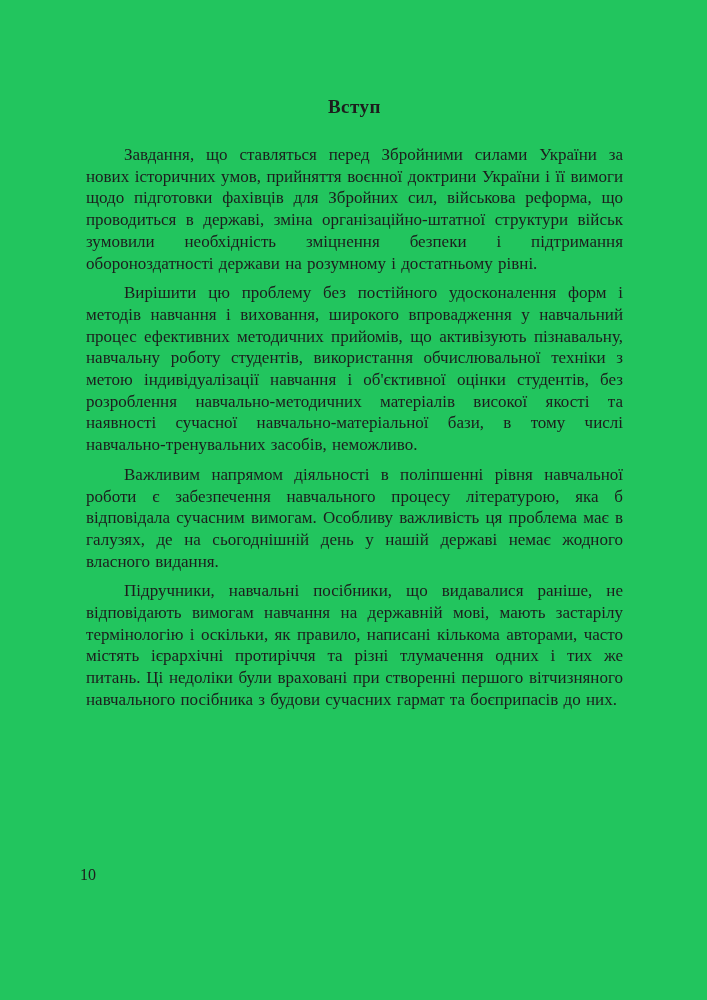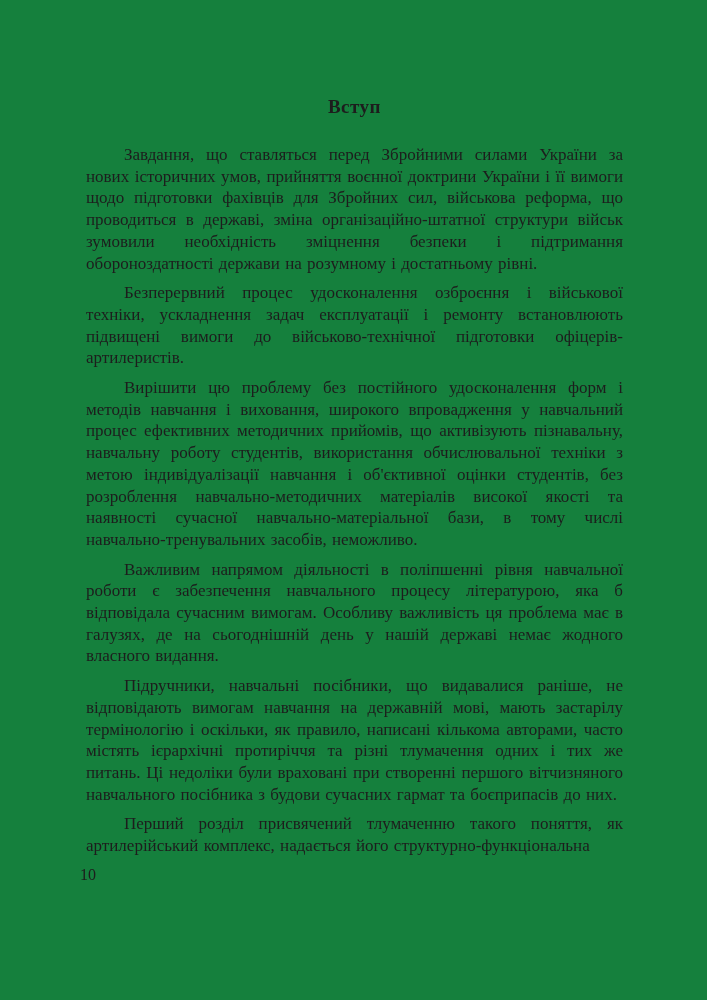--- a/index.html
+++ b/index.html
@@ -5,21 +5,21 @@
   * { box-sizing: border-box; }
   html, body {
     margin: 0;
     padding: 0;
     background: #ffffff;
   }
   .page {
     position: relative;
     width: 707px;
     height: 1000px;
-    background: #15803d;
+    background: #22c55e;
     font-family: "Liberation Serif", serif;
     color: #1d1d1d;
     overflow: hidden;
   }
   .content {
     position: absolute;
     left: 78px;
     top: 96px;
     width: 553px;
   }
@@ -46,20 +46,18 @@
     text-align: right;
   }
 </style>
 </head>
 <body>
 
 <div class="page">
   <div class="content">
     <h1 class="title">Вступ</h1>
     <p class="para">Завдання, що ставляться перед Збройними силами України за нових історичних умов, прийняття воєнної доктрини України і її вимоги щодо підготовки фахівців для Збройних сил, військова реформа, що проводиться в державі, зміна організаційно-штатної структури військ зумовили необхідність зміцнення безпеки і підтримання обороноздатності держави на розумному і достатньому рівні.</p>
-    <p class="para">Безперервний процес удосконалення озброєння і військової техніки, ускладнення задач експлуатації і ремонту встановлюють підвищені вимоги до військово-технічної підготовки офіцерів-артилеристів.</p>
     <p class="para">Вирішити цю проблему без постійного удосконалення форм і методів навчання і виховання, широкого впровадження у навчальний процес ефективних методичних прийомів, що активізують пізнавальну, навчальну роботу студентів, використання обчислювальної техніки з метою індивідуалізації навчання і об'єктивної оцінки студентів, без розроблення навчально-методичних матеріалів високої якості та наявності сучасної навчально-матеріальної бази, в тому числі навчально-тренувальних засобів, неможливо.</p>
     <p class="para">Важливим напрямом діяльності в поліпшенні рівня навчальної роботи є забезпечення навчального процесу літературою, яка б відповідала сучасним вимогам. Особливу важливість ця проблема має в галузях, де на сьогоднішній день у нашій державі немає жодного власного видання.</p>
     <p class="para">Підручники, навчальні посібники, що видавалися раніше, не відповідають вимогам навчання на державній мові, мають застарілу термінологію і оскільки, як правило, написані кількома авторами, часто містять ієрархічні протиріччя та різні тлумачення одних і тих же питань. Ці недоліки були враховані при створенні першого вітчизняного навчального посібника з будови сучасних гармат та боєприпасів до них.</p>
-    <p class="para">Перший розділ присвячений тлумаченню такого поняття, як артилерійський комплекс, надається його структурно-функціональна</p>
   </div>
   <div class="page-number">10</div>
 </div>
 
 </body></html>

